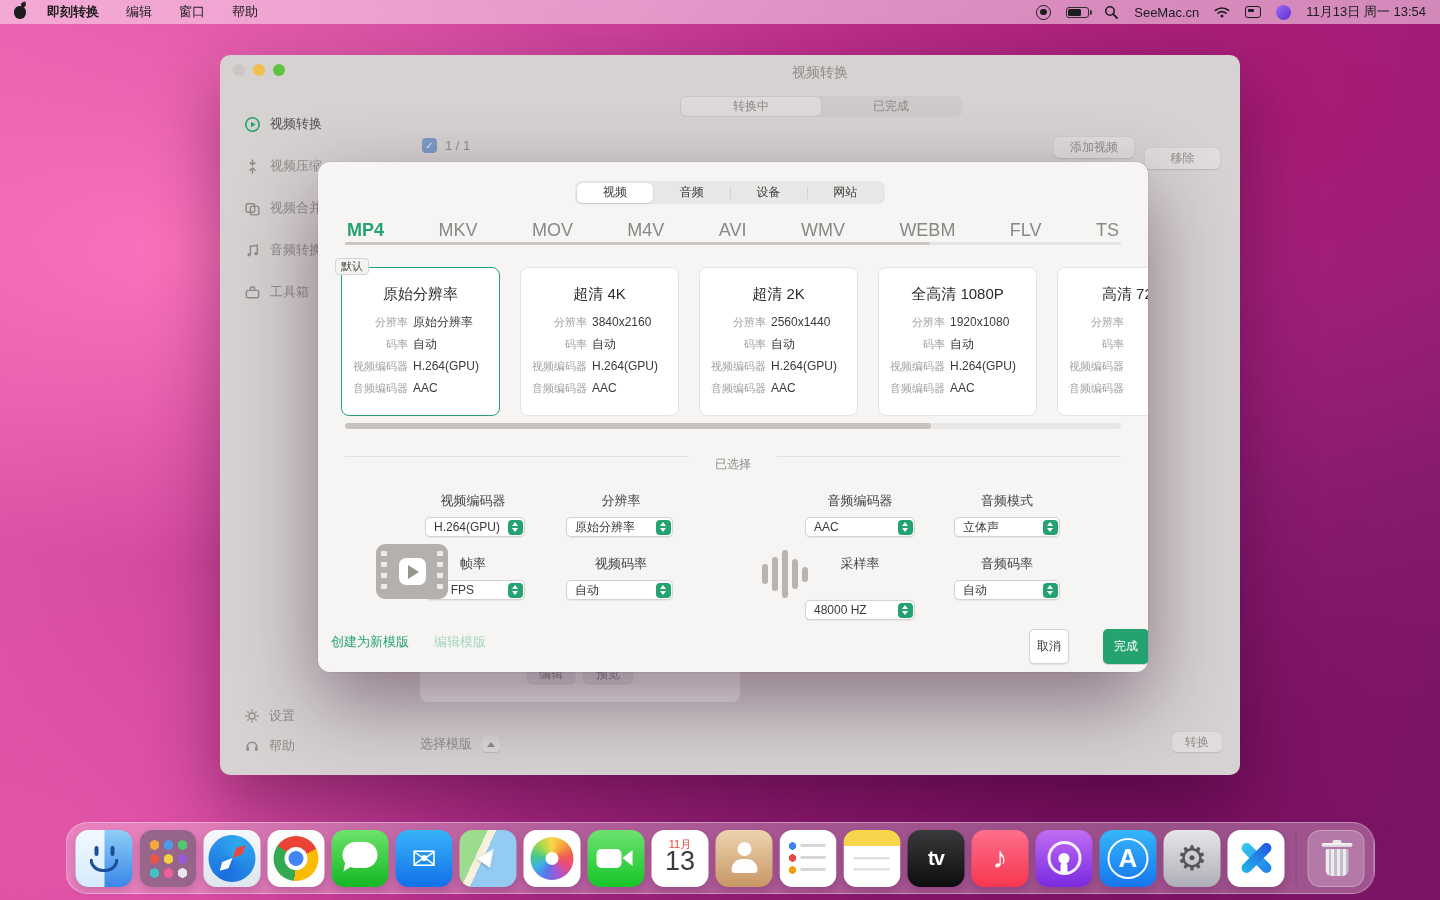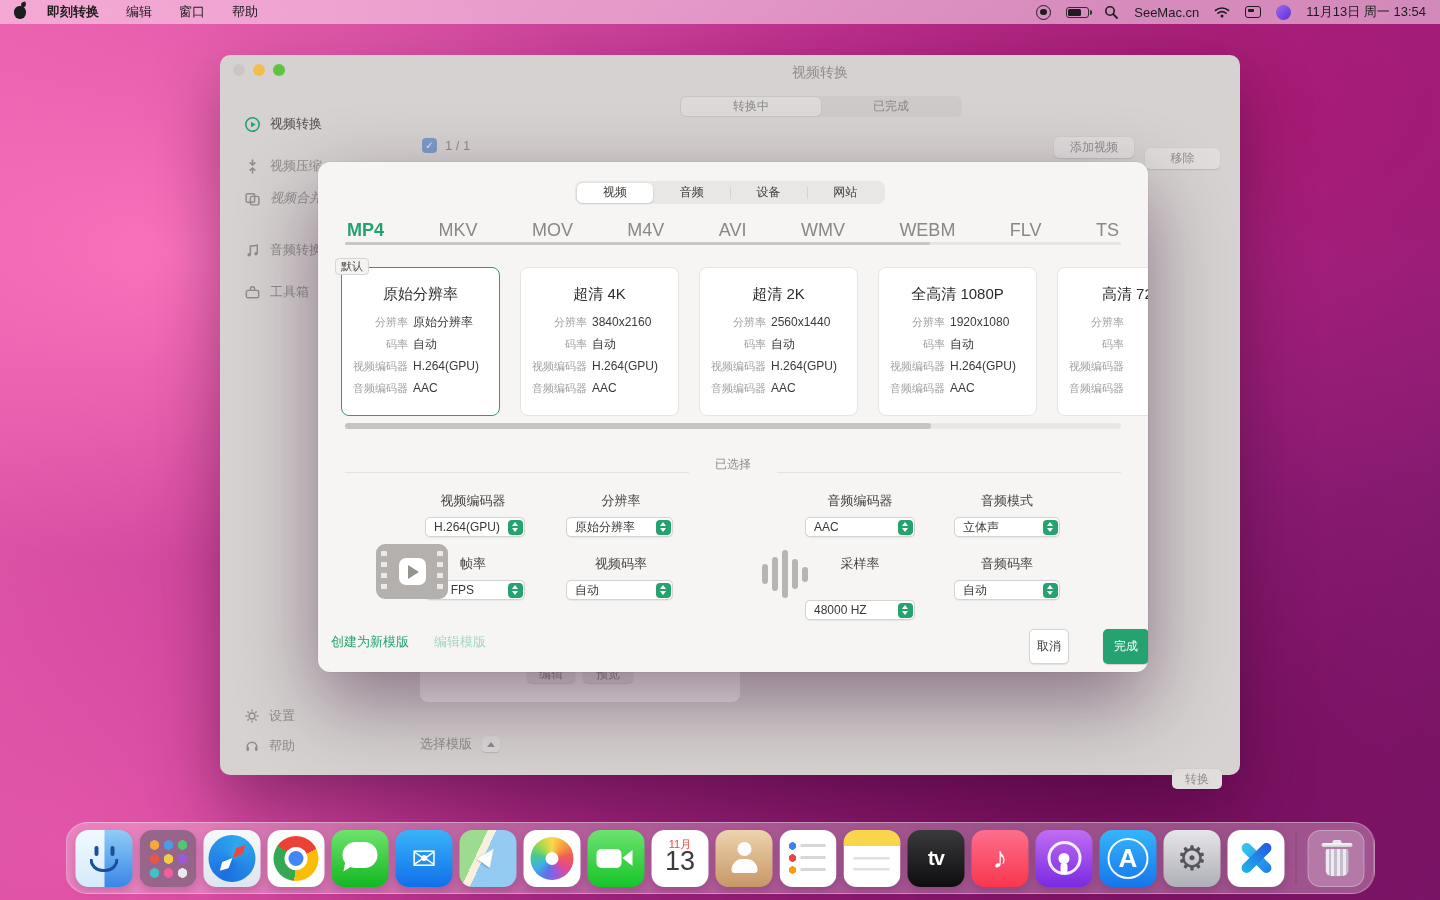--- a/index.html
+++ b/index.html
@@ -82,21 +82,21 @@
   .pcard.selected{border:1.5px solid var(--accent);}
   .pbadge{position:absolute;top:-10px;left:-7px;background:#f4f3f1;border:1px solid #d7d5d3;border-radius:4px;
     font-size:11px;color:#4c4b49;padding:1px 5px;line-height:13px;}
   .ptitle{text-align:center;font-size:15px;color:#2d2c2b;}
   .prows{margin-top:11px;display:flex;flex-direction:column;gap:8px;}
   .prow{display:flex;align-items:center;line-height:14px;}
   .pk{width:66px;text-align:right;font-size:11px;color:#a3a19f;flex:none;margin-right:5px;}
   .pv{font-size:12px;color:#3b3a39;}
   .card-scroll{position:absolute;left:27px;top:261px;width:776px;height:6px;border-radius:3px;background:#e9e7e5;}
   .card-scroll i{display:block;width:586px;height:6px;border-radius:3px;background:#c6c3c1;}
-  .sel-divider{position:absolute;left:27px;top:294px;width:776px;display:flex;align-items:flex-end;gap:26px;}
+  .sel-divider{position:absolute;left:27px;top:294px;width:776px;display:flex;align-items:flex-start;gap:26px;}
   .sel-divider i{flex:1;height:1px;background:#e4e2e0;}
   .sel-divider span{font-size:12px;color:#8c8a88;}
   .f-label{position:absolute;width:110px;text-align:center;font-size:13px;color:#454443;}
   .dropdown{position:absolute;height:20px;background:#fff;border:.5px solid #d5d3d1;border-radius:5px;
     box-shadow:0 .5px 1px rgba(0,0,0,.06);display:flex;align-items:center;padding-left:8px;}
   .dd-text{font-size:12px;color:#3a3938;flex:1;white-space:nowrap;overflow:hidden;}
   .dd-stepper{width:15px;align-self:stretch;margin:1.5px;background:var(--accent);border-radius:4px;
     display:flex;flex-direction:column;align-items:center;justify-content:center;flex:none;}
   .dd-stepper::before{content:"";border-left:3px solid transparent;border-right:3px solid transparent;border-bottom:4px solid #fff;margin-bottom:2px;}
   .dd-stepper::after{content:"";border-left:3px solid transparent;border-right:3px solid transparent;border-top:4px solid #fff;}
@@ -264,21 +264,21 @@
       <span class="sicon">
           <svg width="17" height="17" viewBox="0 0 16 16" fill="none" stroke="currentColor" stroke-width="1.5" stroke-linecap="round">
             <path d="M8 2 v4"></path>
             <path d="M5.8 4.6 L8 6.6 L10.2 4.6"></path>
             <path d="M8 14 v-4"></path>
             <path d="M5.8 11.4 L8 9.4 L10.2 11.4"></path>
           </svg>
         </span>
       <span>视频压缩</span>
     </div>
-    <div class="side-item" style="top:133px;font-style:italic;">
+    <div class="side-item" style="top:143px;">
       <span class="sicon">
           <svg width="17" height="17" viewBox="0 0 16 16" fill="none" stroke="currentColor" stroke-width="1.4">
             <rect x="2" y="3.5" width="8" height="8" rx="1.5"></rect>
             <rect x="6" y="6" width="8" height="8" rx="1.5"></rect>
           </svg>
         </span>
       <span>视频合并</span>
     </div>
     <div class="side-item" style="top:185px;">
       <span class="sicon">
@@ -332,21 +332,21 @@
     <div class="btn-dim" style="left:925px;top:82px;width:75px;margin-top:11px;">移除</div>
 
     <div class="tpl-panel"></div>
     <div class="btn-dim" style="left:307px;top:610px;width:48px;height:18px;">编辑</div>
     <div class="btn-dim" style="left:363px;top:610px;width:50px;height:18px;">预览</div>
 
     <div class="sel-tpl">
       <span>选择模版</span>
       <span class="chev-btn"></span>
     </div>
-    <div class="btn-dim" style="left:952px;top:677px;width:50px;height:20px;margin-top:37px;">转换</div>
+    <div class="btn-dim" style="left:952px;top:677px;width:50px;height:20px;">转换</div>
   </div>
 
   <div class="modal">
     <div class="mseg">
       <div class="mseg-item on">视频</div>
       <div class="mseg-item">音频</div>
       <div class="mseg-item sep">设备</div>
       <div class="mseg-item sep">网站</div>
     </div>
 

